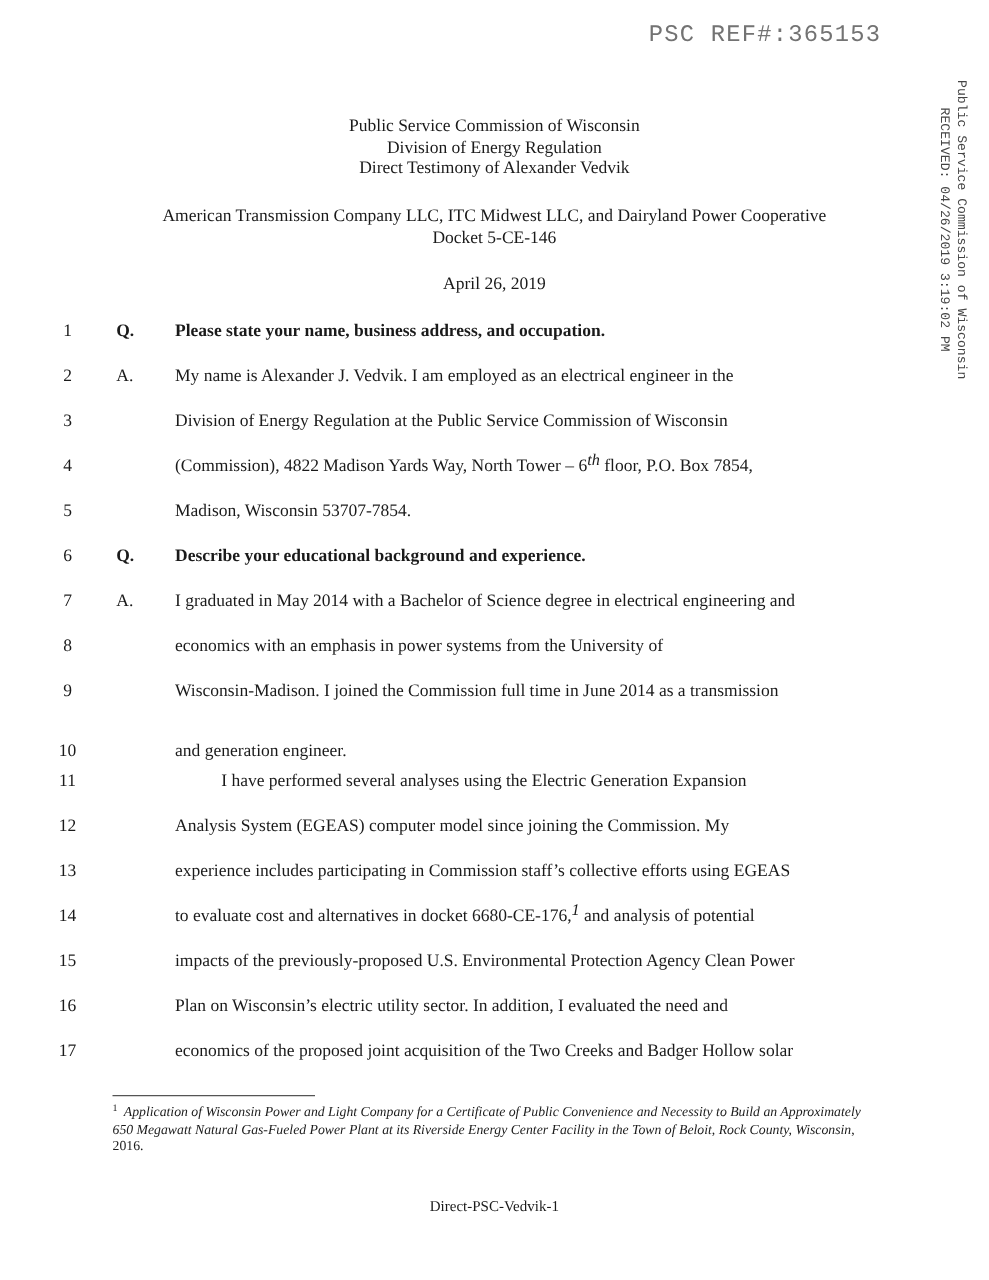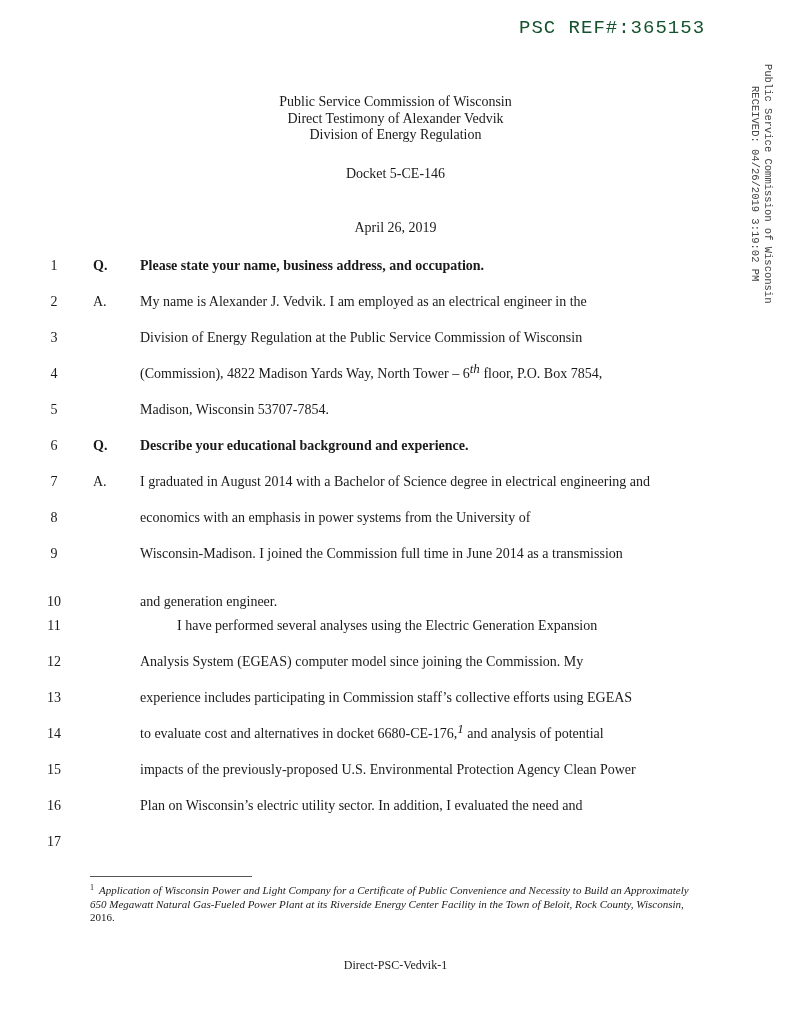--- a/index.html
+++ b/index.html
@@ -3,21 +3,21 @@
 <meta charset="utf-8">
 <style>
   html, body { margin: 0; padding: 0; background: #ffffff; }
   body {
     width: 791px; height: 1024px; position: relative; overflow: hidden;
     font-family: "Liberation Serif", serif; color: #1a1a1a;
   }
   .stamp {
     position: absolute; left: 519px; top: 17px;
     font-family: "Liberation Mono", monospace; font-size: 19px;
-    color: #14532d; letter-spacing: 1px; white-space: nowrap;
+    color: #737373; letter-spacing: 1px; white-space: nowrap;
   }
   .side-stamp {
     position: absolute; left: 748px; top: 64px;
     transform-origin: 0 0; transform: rotate(90deg) translateY(-100%);
     font-family: "Liberation Mono", monospace; font-size: 10.5px;
     color: #444; line-height: 13px; white-space: nowrap; text-align: center;
   }
   .side-stamp div { white-space: nowrap; }
   .header {
     position: absolute; left: 0; width: 791px; text-align: center;
@@ -57,24 +57,25 @@
 
 <div class="stamp">PSC REF#:365153</div>
 
 <div class="side-stamp">
   <div>Public Service Commission of Wisconsin</div>
   <div>RECEIVED: 04/26/2019 3:19:02 PM</div>
 </div>
 
 <div class="header h1">
   <div>Public Service Commission of Wisconsin</div>
+  <div>Division of Energy Regulation</div>
   <div>Direct Testimony of Alexander Vedvik</div>
-  <div>Division of Energy Regulation</div>
 </div>
 <div class="header h2">
+  <div>American Transmission Company LLC, ITC Midwest LLC, and Dairyland Power Cooperative</div>
   <div>Docket 5-CE-146</div>
 </div>
 <div class="header h3">April 26, 2019</div>
 
 <div class="rows">
   <div class="row" style="top:0px">
     <span class="ln">1</span>
     <span class="qa bold">Q.</span>
     <span class="txt bold">Please state your name, business address, and occupation.</span>
   </div>
@@ -96,21 +97,21 @@
     <span class="txt">Madison, Wisconsin 53707-7854.</span>
   </div>
   <div class="row" style="top:180px">
     <span class="ln">6</span>
     <span class="qa bold">Q.</span>
     <span class="txt bold">Describe your educational background and experience.</span>
   </div>
   <div class="row" style="top:216px">
     <span class="ln">7</span>
     <span class="qa">A.</span>
-    <span class="txt">I graduated in August 2014 with a Bachelor of Science degree in electrical engineering and</span>
+    <span class="txt">I graduated in May 2014 with a Bachelor of Science degree in electrical engineering and</span>
   </div>
   <div class="row" style="top:252px">
     <span class="ln">8</span>
     <span class="txt">economics with an emphasis in power systems from the University of</span>
   </div>
   <div class="row" style="top:288px">
     <span class="ln">9</span>
     <span class="txt">Wisconsin-Madison.  I joined the Commission full time in June 2014 as a transmission</span>
   </div>
   <div class="row" style="top:336px">
@@ -136,20 +137,21 @@
   <div class="row" style="top:504px">
     <span class="ln">15</span>
     <span class="txt">impacts of the previously-proposed U.S. Environmental Protection Agency Clean Power</span>
   </div>
   <div class="row" style="top:540px">
     <span class="ln">16</span>
     <span class="txt">Plan on Wisconsin’s electric utility sector.  In addition, I evaluated the need and</span>
   </div>
   <div class="row" style="top:576px">
     <span class="ln">17</span>
+    <span class="txt">economics of the proposed joint acquisition of the Two Creeks and Badger Hollow solar</span>
   </div>
 </div>
 
 <div class="fn-rule"></div>
 <div class="footnote">
   <span class="fn-mark">1</span><span>Application of Wisconsin Power and Light Company for a Certificate of Public Convenience and Necessity to Build an Approximately 650 Megawatt Natural Gas-Fueled Power Plant at its Riverside Energy Center Facility in the Town of Beloit, Rock County, Wisconsin</span><span class="plain">, 2016.</span>
 </div>
 
 <div class="page-footer">Direct-PSC-Vedvik-1</div>
 

